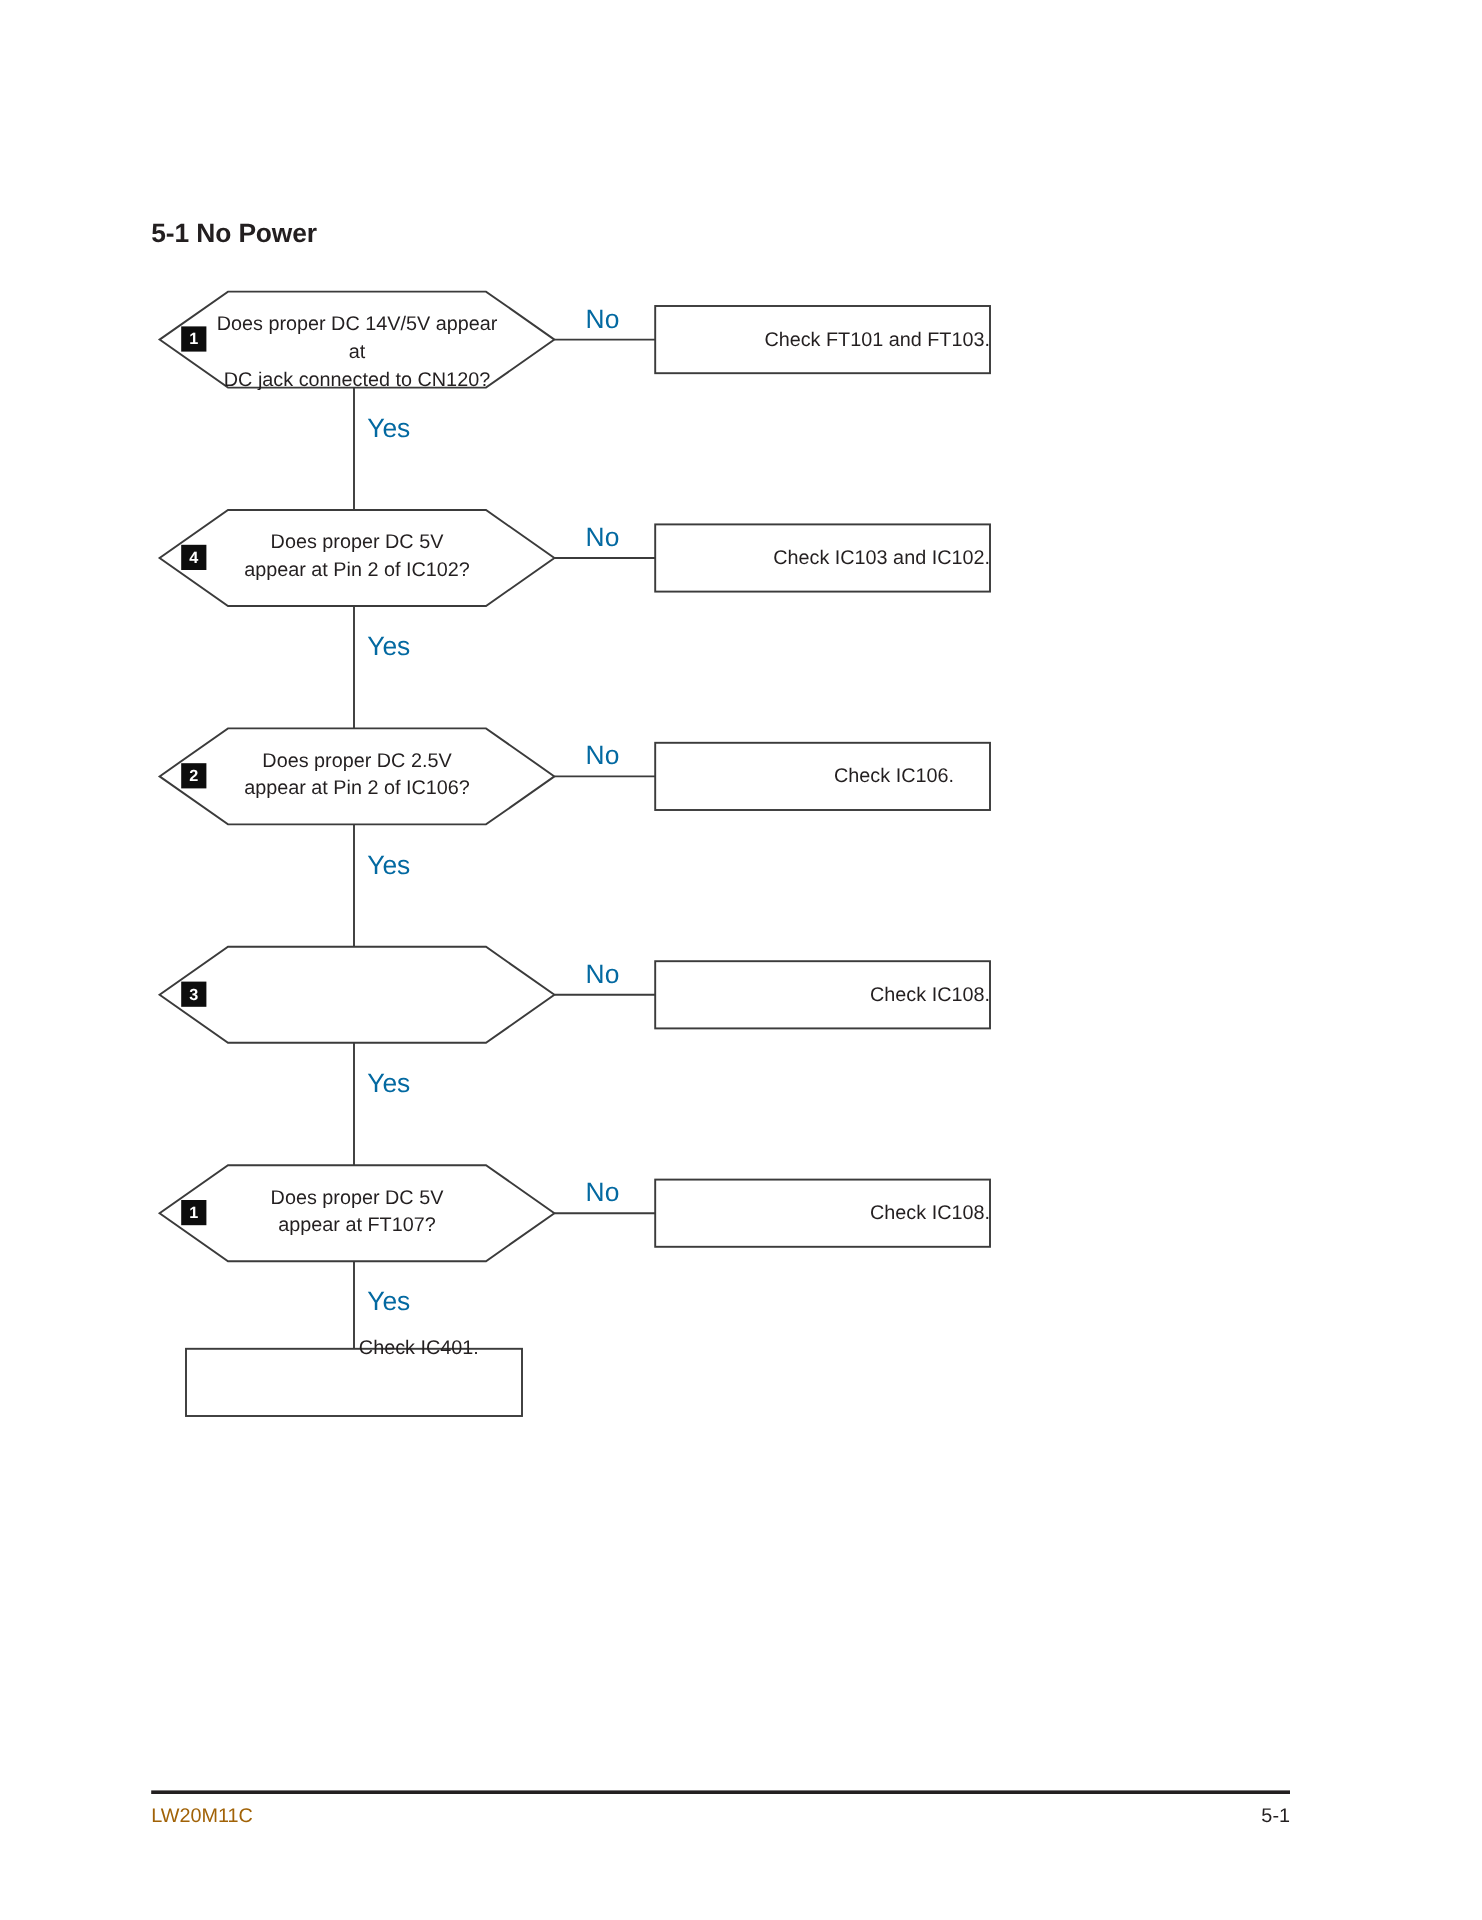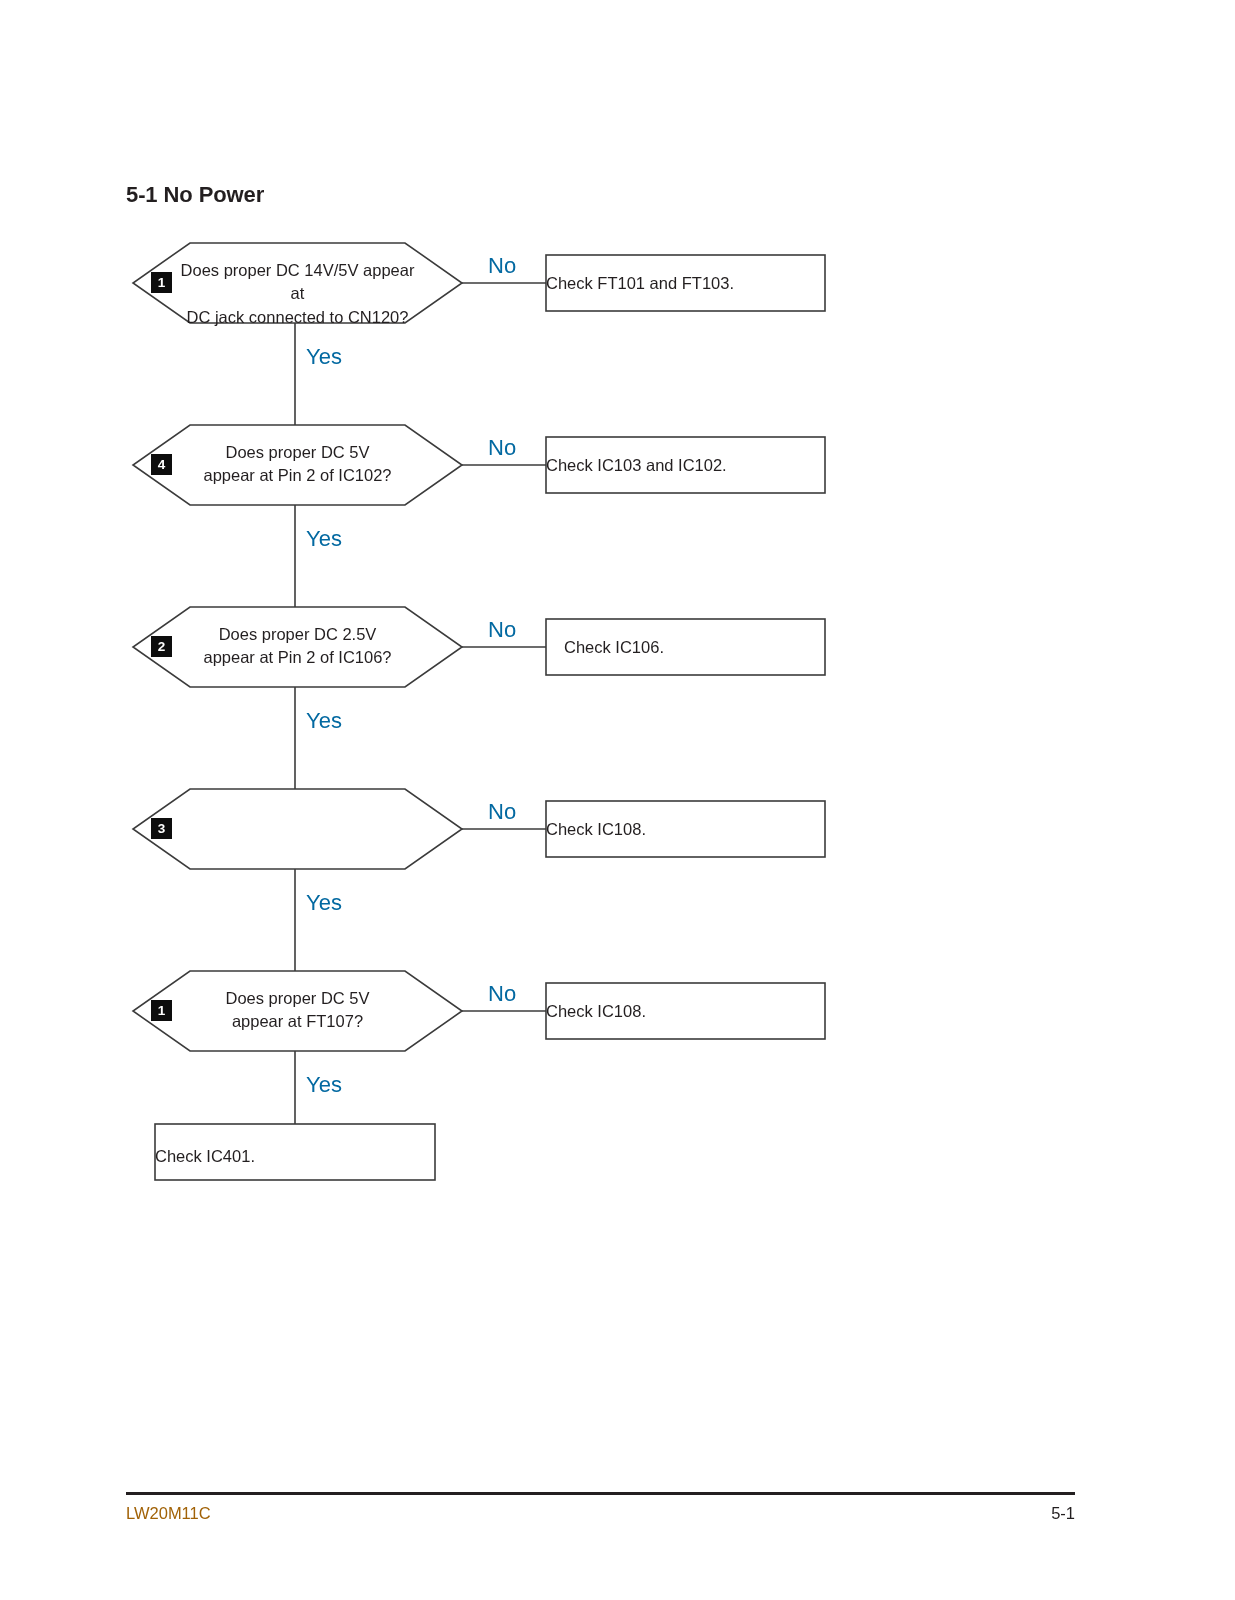--- a/index.html
+++ b/index.html
@@ -92,21 +92,21 @@
   .node-text {
     position: absolute;
     text-align: center;
     font-size: 16.5px;
     line-height: 1.42;
     color: #231f20;
     white-space: pre-line;
   }
   .box-text {
     position: absolute;
-    text-align: left;
+    text-align: right;
     font-size: 16.5px;
     line-height: 1.4;
     color: #231f20;
   }
   .edge-label {
     position: absolute;
     font-size: 22px;
     color: #0369a1;
   }
 
@@ -200,20 +200,20 @@
       <div class="badge" style="left: 151px; top: 818px;">3</div>
       <div class="edge-label" style="left: 488px; top: 799px;">No</div>
       <div class="box-text" style="left: 546px; top: 818px; width: 279px;">Check IC108.</div>
       <div class="edge-label" style="left: 306px; top: 890px;">Yes</div>
       <div class="node-text" style="left: 172px; top: 987px; width: 251px;">Does proper DC 5V
 appear at FT107?</div>
       <div class="badge" style="left: 151px; top: 1000px;">1</div>
       <div class="edge-label" style="left: 488px; top: 981px;">No</div>
       <div class="box-text" style="left: 546px; top: 1000px; width: 279px;">Check IC108.</div>
       <div class="edge-label" style="left: 306px; top: 1072px;">Yes</div>
-      <div class="box-text" style="left: 155px; top: 1145px; width: 244px;">Check IC401.</div>
+      <div class="box-text" style="left: 155px; top: 1112px; width: 244px;">Check IC401.</div>
     </div>
 
   <div class="footer-rule"></div>
   <div class="footer-left">LW20M11C</div>
   <div class="footer-right">5-1</div>
 
 </div>
 
 </body></html>

